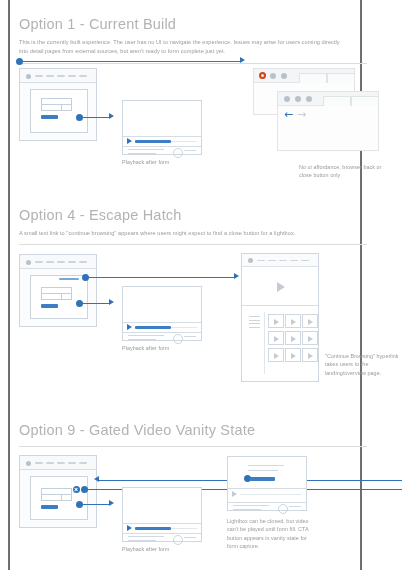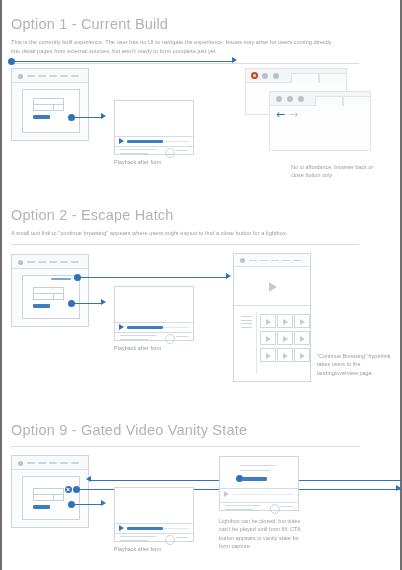--- a/index.html
+++ b/index.html
@@ -2,25 +2,26 @@
 <html><head>
 <meta charset="utf-8">
 <style>
   html,body{margin:0;padding:0;}
   body{
     width:402px;height:570px;overflow:hidden;
     background:#ffffff;
     font-family:"Liberation Sans", sans-serif;
   }
   .page{
-    position:relative;width:402px;height:570px;
+    position:relative;width:354px;height:570px;
     box-sizing:border-box;
     border-left:2px solid #6f6f6f;
     border-right:2px solid #6f6f6f;
     background:#ffffff;
+    margin-left:8px;
   }
   
   .section{position:absolute;left:0;width:402px;}
   .sec-title{
     position:absolute;left:9px;
     font-size:14.5px;font-weight:400;color:#b3b3b3;
     letter-spacing:.2px;white-space:nowrap;
     font-family:"Liberation Sans", sans-serif;
   }
   .sec-desc{
@@ -224,21 +225,21 @@
       <div class="win-tab" style="left:73px;top:4px;width:26px;"></div>
       <div class="nav-arrow" style="left:6px;top:17px;">←</div>
       <div class="nav-arrow dim" style="left:19px;top:17px;">→</div>
     </div>
 
     <div class="note" style="left:289px;top:163px;width:86px;">No ui affordance, browser back or close button only</div>
   </div>
 
   <div class="section" style="top:195px;height:210px;">
 
-    <div class="sec-title" style="top:12px;">Option 2 - Escape Hatch</div>
+    <div class="sec-title" style="top:12px;">Option 4 - Escape Hatch</div>
     <div class="sec-desc" style="top:34px;">A small text link to "continue browsing" appears where users might expect to find a close button for a lightbox.</div>
     <div class="rule" style="top:49px;"></div>
 
     <div class="wf browser" style="left:9px;top:59px;width:78px;height:73px;">
       <div class="browser-bar"></div>
       <div class="dot" style="left:6px;top:4.5px;width:5px;height:5px;"></div>
       <div class="tabline" style="left:15px;top:6px;width:8px;"></div>
       <div class="tabline" style="left:26px;top:6px;width:8px;"></div>
       <div class="tabline" style="left:37px;top:6px;width:8px;"></div>
       <div class="tabline" style="left:48px;top:6px;width:8px;"></div>

